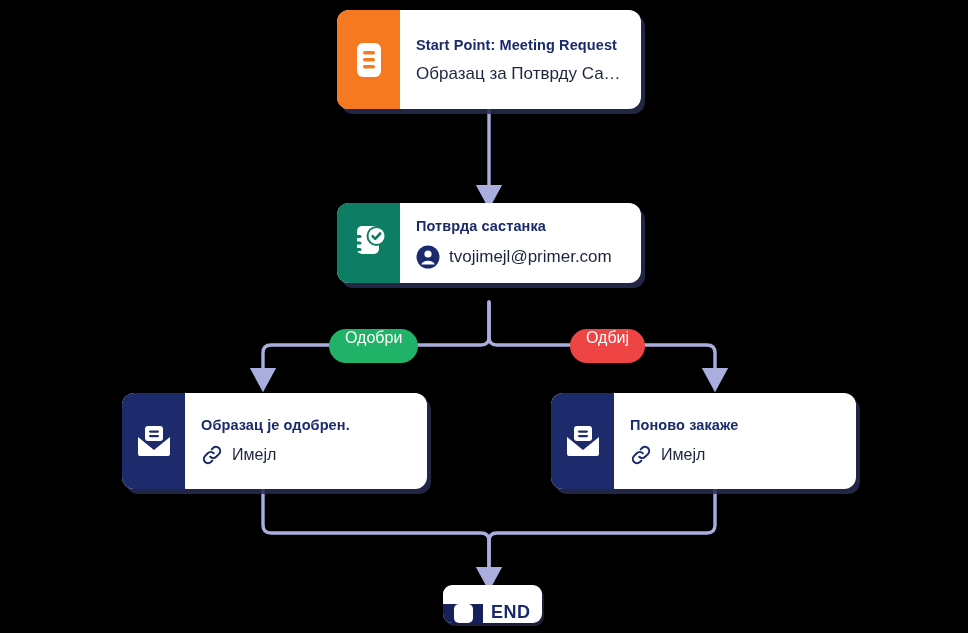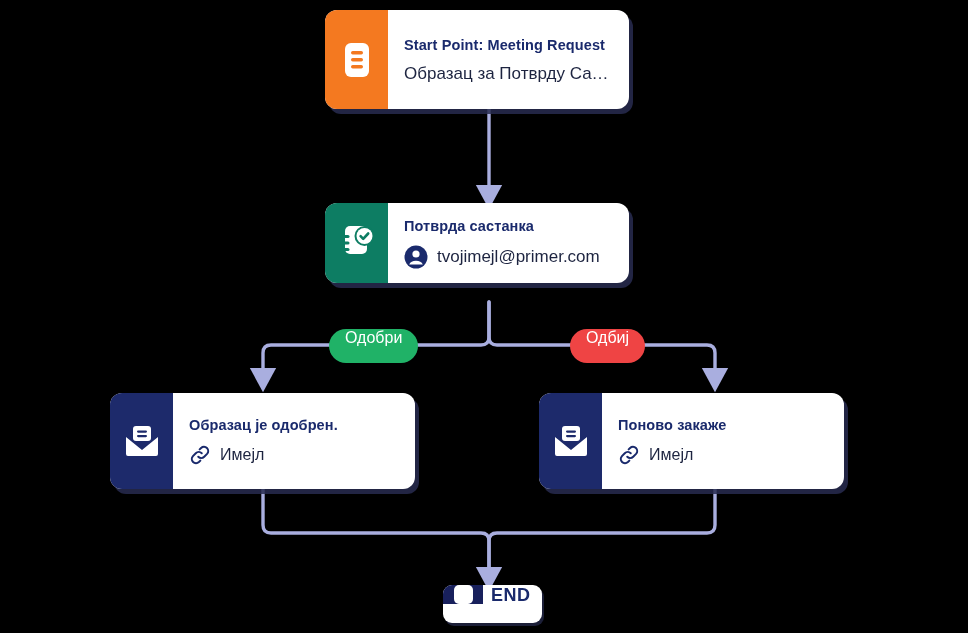--- a/index.html
+++ b/index.html
@@ -34,20 +34,21 @@
   
   .node {
     position: absolute;
     display: flex;
     align-items: stretch;
     background: #ffffff;
     border-radius: 12px;
     box-shadow: 4px 5px 0 rgba(40,44,80,0.85);
     overflow: hidden;
     box-sizing: border-box;
+    margin-left: 12px;
   }
   .node-tile {
     width: 63px;
     flex: 0 0 63px;
     display: flex;
     align-items: center;
     justify-content: center;
   }
   .node-body {
     flex: 1 1 auto;
@@ -97,21 +98,21 @@
     color: #ffffff;
     font-size: 16px;
     font-weight: normal;
     white-space: nowrap;
   }
 
   
   .end-node {
     position: absolute;
     display: flex;
-    align-items: flex-start;
+    align-items: flex-end;
     background: #ffffff;
     border-radius: 9px;
     overflow: hidden;
     box-shadow: 2px 3px 0 rgba(40,44,80,0.7);
   }
   .end-tile {
     width: 40px;
     flex: 0 0 40px;
     background: #18205c;
     display: flex;

